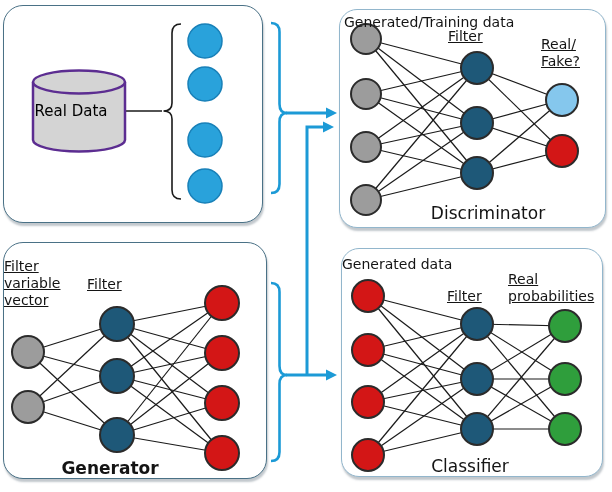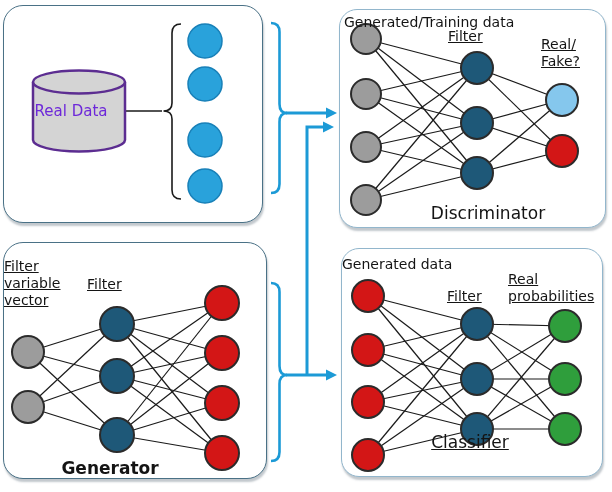--- a/index.html
+++ b/index.html
@@ -12,33 +12,33 @@
   #panel-real-data{left:3px;top:5px;width:258px;height:216px;}
   #panel-discriminator{left:339px;top:9px;width:265px;height:217px;}
   #panel-generator{left:3px;top:242px;width:262px;height:235px;}
   #panel-classifier{left:341px;top:248px;width:260px;height:227px;}
   svg.overlay{position:absolute;left:0;top:0;width:612px;height:492px;pointer-events:none;}
   .lbl{position:absolute;font-size:14px;line-height:17px;white-space:pre-line;}
   .lbl.c{text-align:left;text-decoration:underline;}
   .lbl.nw{white-space:nowrap;}
   .title{position:absolute;font-size:17px;text-align:center;}
   #real-data-label{left:34px;top:103px;width:74px;text-align:center;font-size:15px;
-                   color:#6d28d9;}
+                   color:#000000;}
   #disc-input-label{left:344px;top:14px;}
   #disc-filter-label{left:448px;top:28px;width:60px;}
   #disc-output-label{left:541px;top:36px;width:60px;}
   #disc-title{left:408px;top:203px;width:160px;}
   #gen-input-label{left:4px;top:258px;width:82px;}
   #gen-filter-label{left:87px;top:276px;width:60px;}
   #gen-output-label{left:162px;top:247px;width:100px;}
   #gen-title{left:30px;top:458px;width:160px;font-weight:bold;}
   #cls-input-label{left:342px;top:256px;}
   #cls-filter-label{left:447px;top:288px;width:60px;}
   #cls-output-label{left:508px;top:271px;width:100px;}
-  #cls-title{left:390px;top:432px;width:160px;text-decoration:underline;}
+  #cls-title{left:390px;top:456px;width:160px;}
 </style>
 </head>
 <body>
 
 <div class="canvas">
 
   <div id="panel-real-data" class="panel dark"></div>
   <div id="panel-discriminator" class="panel light"></div>
   <div id="panel-generator" class="panel dark"></div>
   <div id="panel-classifier" class="panel light"></div>

